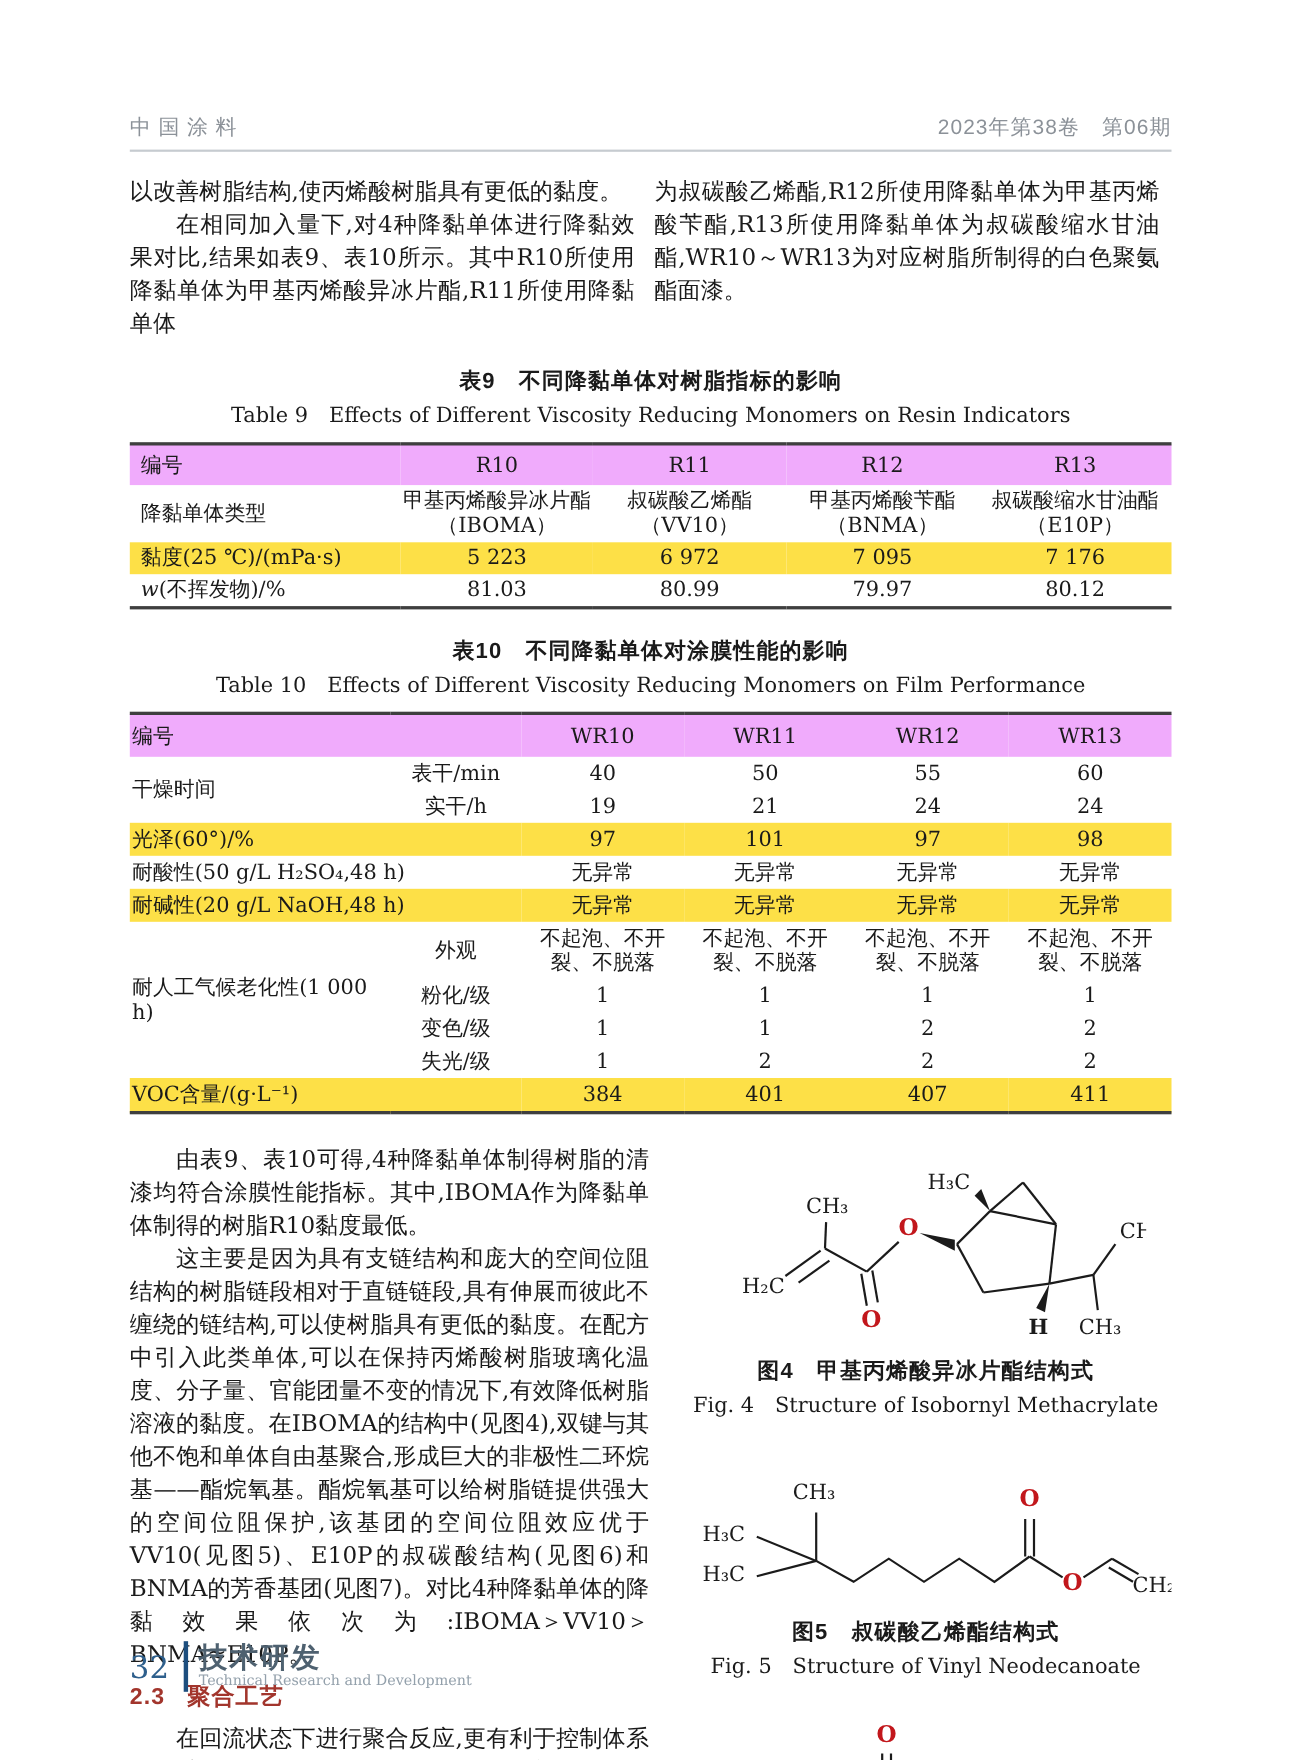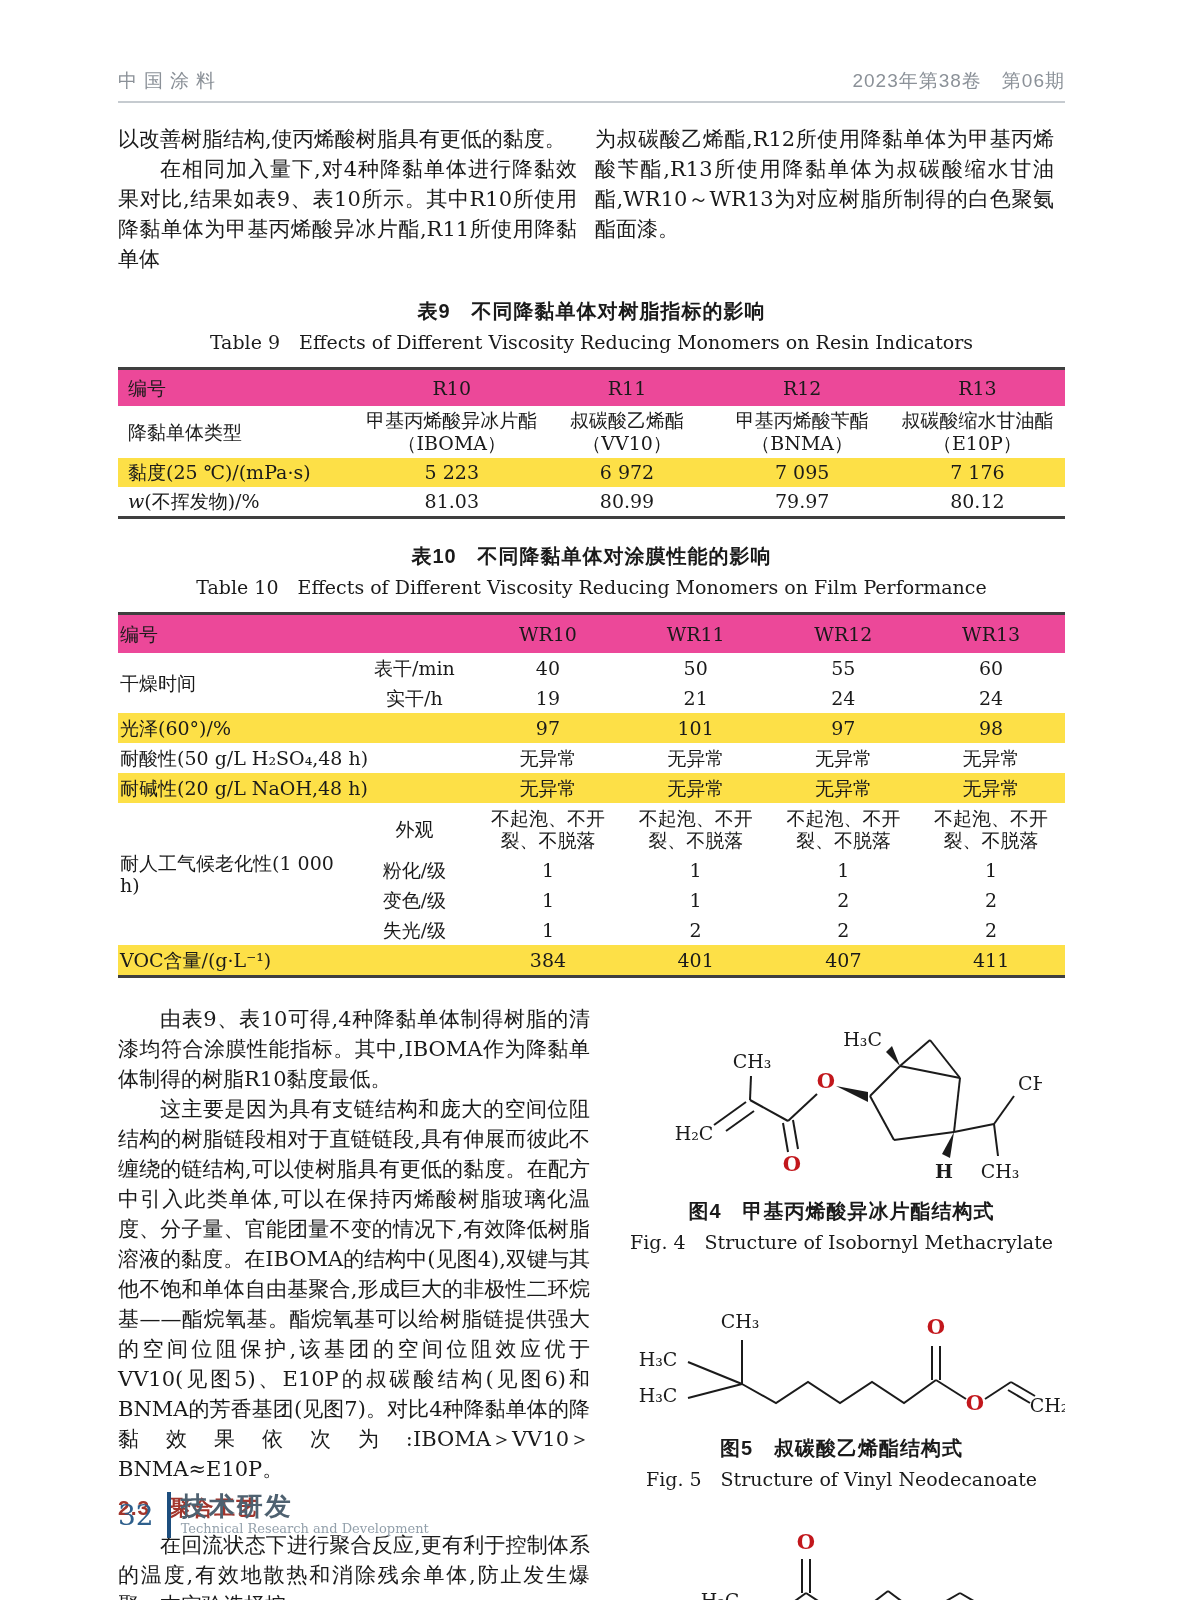--- a/index.html
+++ b/index.html
@@ -6,21 +6,21 @@
   body{
     width:1187px;height:1600px;position:relative;background:#ffffff;
     font-family:"DejaVu Serif","Liberation Serif",serif;color:#1a1a1a;
     overflow:hidden;
   }
   .content{position:absolute;left:118px;top:0;width:947px;}
 
   
   .pagehead{
     display:flex;justify-content:space-between;align-items:flex-end;
-    padding-top:68px;padding-bottom:7px;border-bottom:2px solid #c6cbd0;
+    padding-top:103px;padding-bottom:7px;border-bottom:2px solid #c6cbd0;
     font-family:"Liberation Sans","DejaVu Sans",sans-serif;
     color:#8b9198;font-size:19px;
   }
   .journal-name{letter-spacing:7px;}
   .issue-info{letter-spacing:1px;}
 
   
   .intro{display:flex;gap:18px;margin-top:21px;font-size:21px;line-height:30px;text-align:justify;}
   .intro .col{width:459px;}
   p{margin:0;}
@@ -31,21 +31,21 @@
     text-align:center;font-family:"Liberation Sans","DejaVu Sans",sans-serif;
     font-weight:bold;font-size:20px;margin-top:24px;letter-spacing:1px;
   }
   .tblcap-en{text-align:center;font-weight:normal;font-size:19px;margin-top:5px;}
   table{
     width:100%;border-collapse:collapse;margin-top:11px;font-size:19px;
     border-top:3px solid #3f3f3f;border-bottom:3px solid #3f3f3f;
   }
   td{text-align:center;padding:3px 2px;line-height:23px;vertical-align:middle;}
   td.lab{text-align:left;padding-left:10px;}
-  .rose{background:#ec4899;}
+  .rose{background:#f0abfc;}
   .rose2{background:#fde047;}
   .hrow td{height:30px;}
   .pre{white-space:pre-line;}
   .t10 td{line-height:22px;padding:4px 2px;}
 
   
   .bottom{display:flex;gap:28px;margin-top:26px;}
   .leftcol{width:472px;font-size:21px;line-height:30px;text-align:justify;}
   .rightcol{width:447px;}
   .sec-head{

